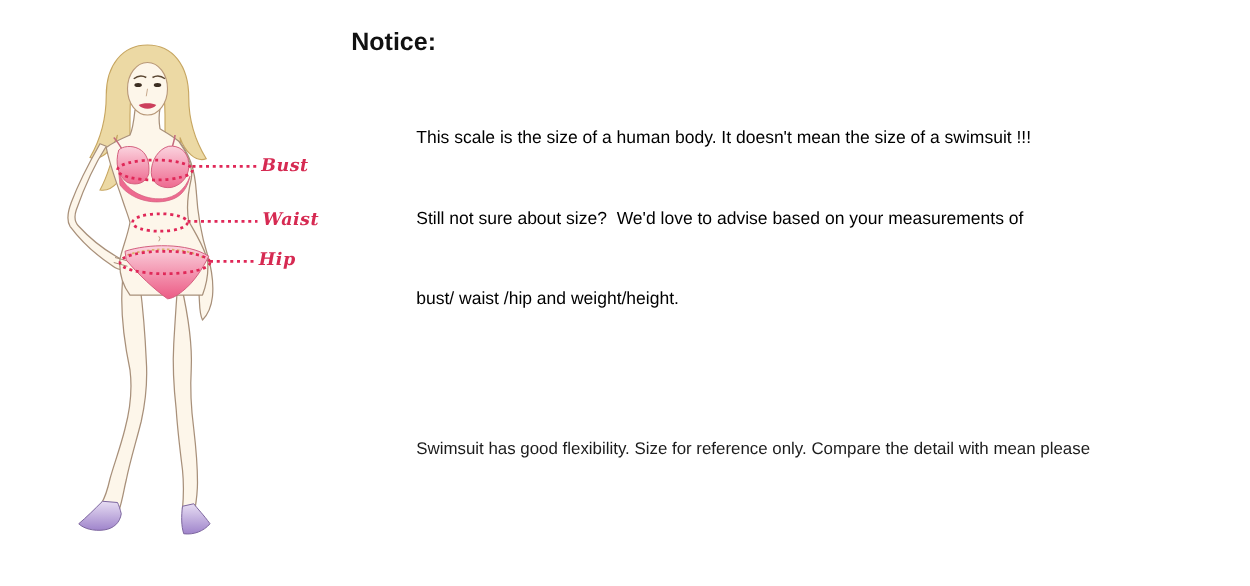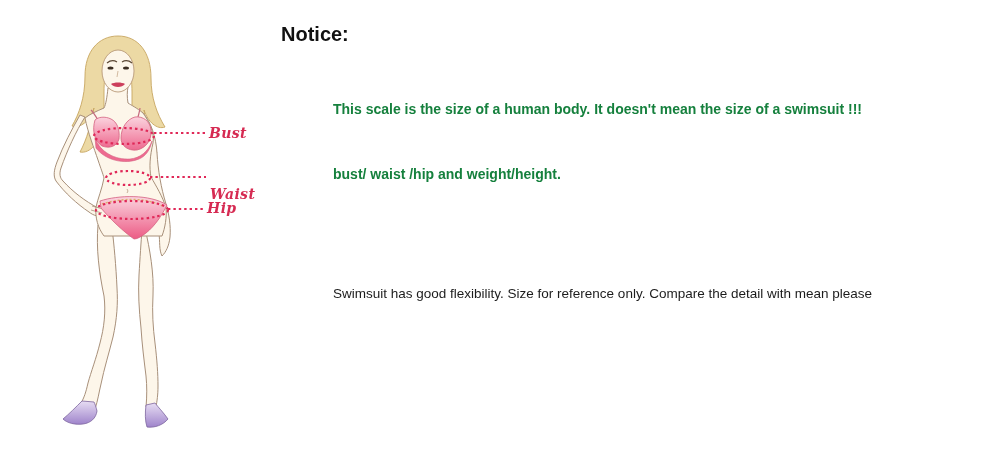--- a/index.html
+++ b/index.html
@@ -12,28 +12,28 @@
 
   
   .figure{position:absolute;left:0;top:0;width:272px;height:469px;}
   .figure svg{position:absolute;left:0;top:0;}
   .m-label{
     position:absolute;
     font-family:"DejaVu Serif",serif;font-style:italic;font-weight:bold;
     font-size:14px;color:#d62a52;letter-spacing:.4px;white-space:pre;
   }
   .lbl-bust{left:209px;top:125px;}
-  .lbl-waist{left:210px;top:168px;margin-top:18px;}
+  .lbl-waist{left:210px;top:168px;}
   .lbl-hip{left:207px;top:200px;}
 
   
   .content{position:absolute;left:281px;top:24px;width:719px;}
   .content div{white-space:pre;}
   .notice-title{font-size:20px;font-weight:700;line-height:20px;color:#111;}
-  .warn{margin:12px 0 0 52px;font-size:14px;font-weight:700;line-height:21.5px;color:#15803d;}
+  .warn{margin:12px 0 0 52px;font-size:14px;font-weight:400;line-height:21.5px;color:#000000;}
   .ref{margin:13px 0 0 52px;font-size:13.5px;line-height:21px;}
 </style>
 </head>
 <body>
 
 <div class="canvas">
 
   <div class="figure">
     <svg width="272" height="469" viewBox="0 0 272 469">
       <defs>
@@ -142,20 +142,21 @@
     <span class="m-label lbl-waist">Waist</span>
     <span class="m-label lbl-hip">Hip</span>
   </div>
 
   <div class="content">
 
     <div class="notice-title">Notice:</div>
 
     <div class="warn">
       <div>This scale is the size of a human body. It doesn't mean the size of a swimsuit !!!</div>
+      <div>Still not sure about size?  We'd love to advise based on your measurements of</div>
       <div>bust/ waist /hip and weight/height.</div>
     </div>
 
     <div class="ref">
       <div>Swimsuit has good flexibility. Size for reference only. Compare the detail with mean please</div>
     </div>
 
   </div>
 </div>
 

